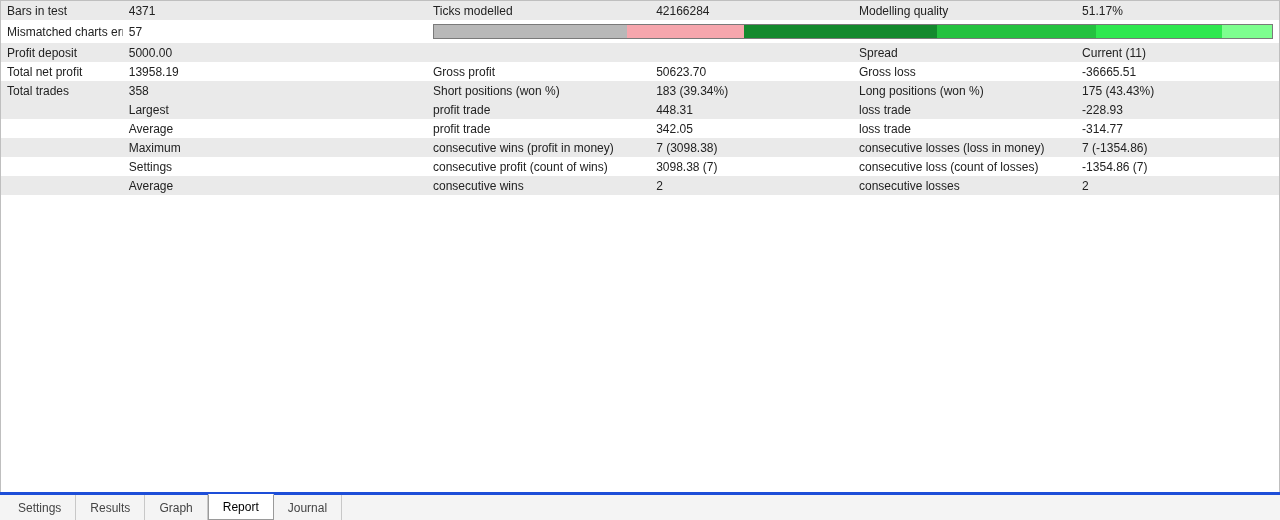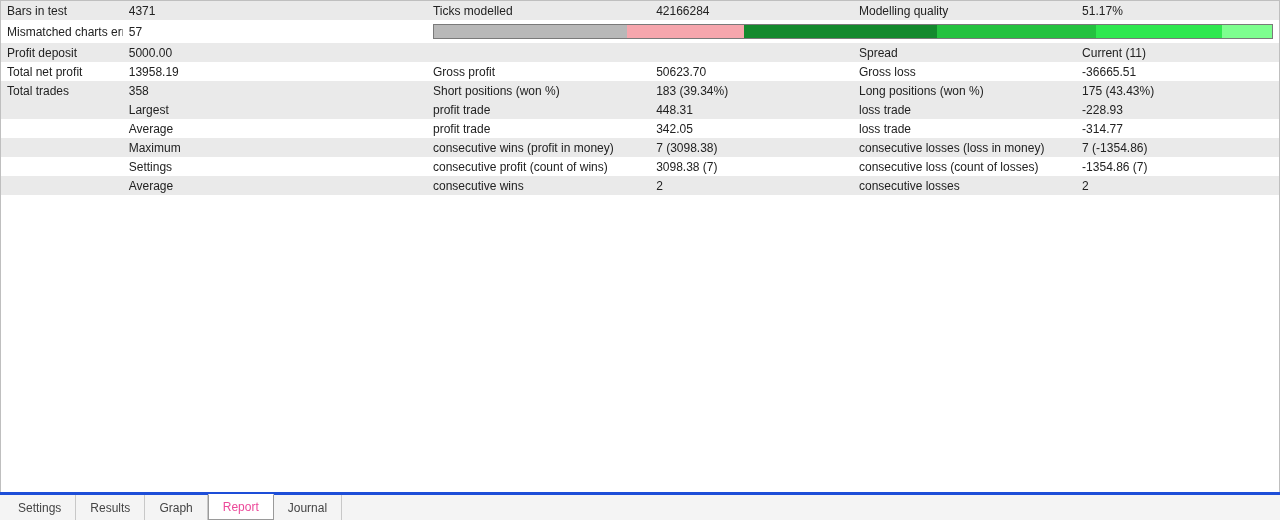--- a/index.html
+++ b/index.html
@@ -60,21 +60,21 @@
     color: #444;
     border-right: 1px solid #c8c8c8;
     cursor: pointer;
     user-select: none;
   }
   .tab.active {
     background: #ffffff;
     border: 1px solid #9a9a9a;
     border-top: 1px solid #ffffff;
     margin-top: -1px;
-    color: #ec4899;
+    color: #000000;
   }
   .content-area {
     position: absolute;
     left: 0; right: 0;
     top: 0;
     bottom: 25px;
     border: 1px solid #bfbfbf;
     border-bottom: none;
     box-sizing: border-box;
     background: #fff;

